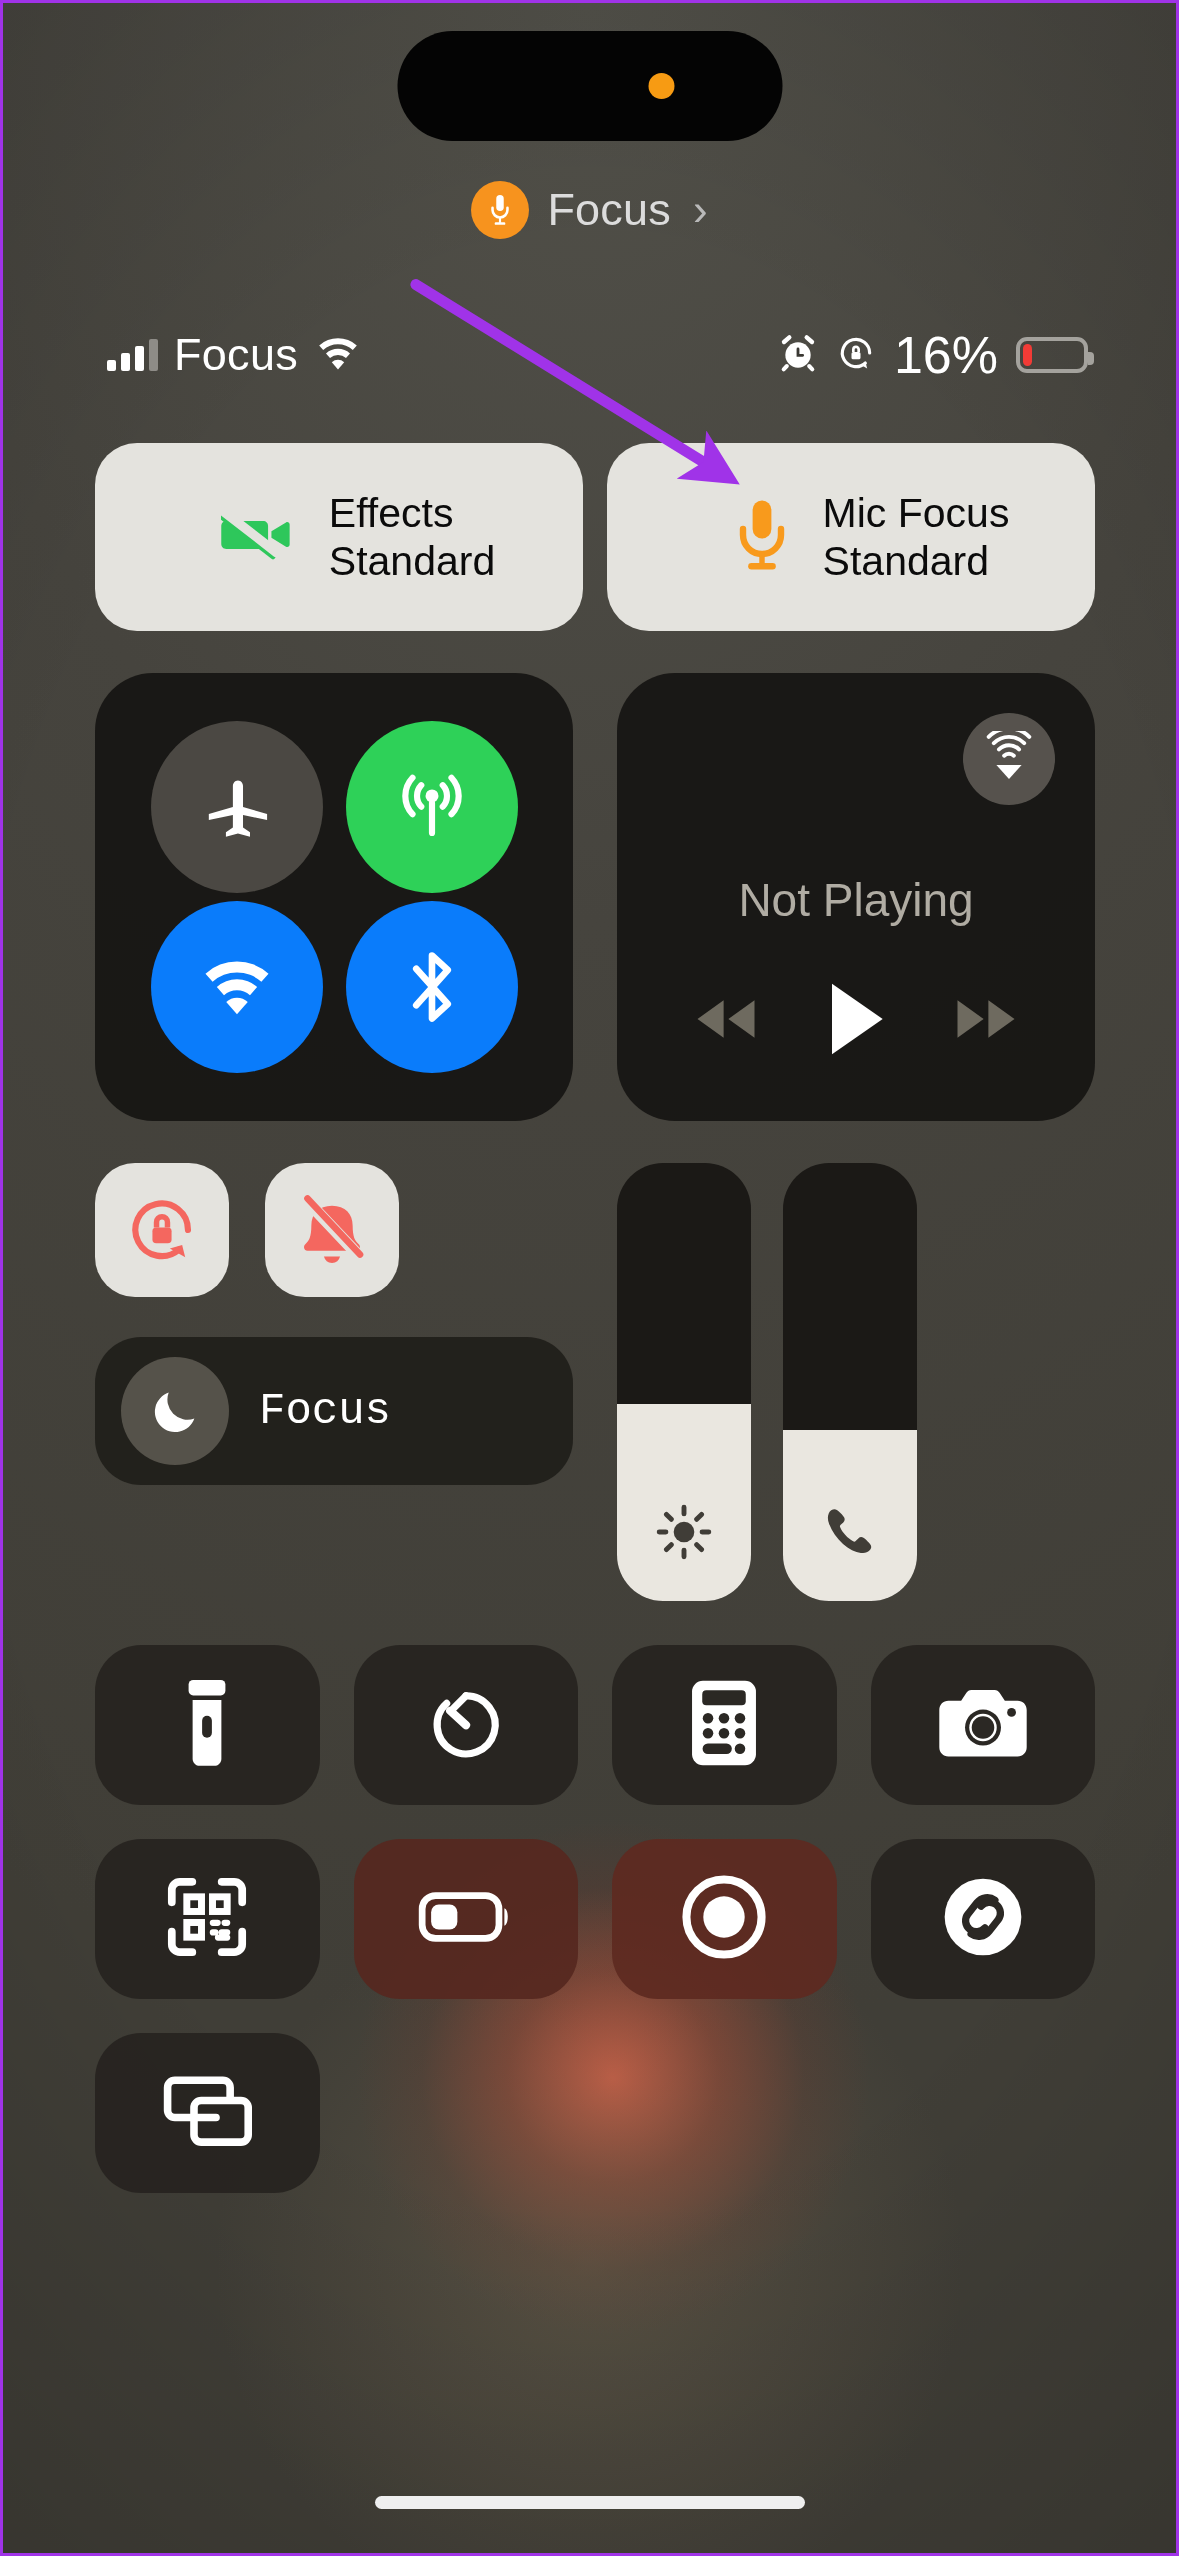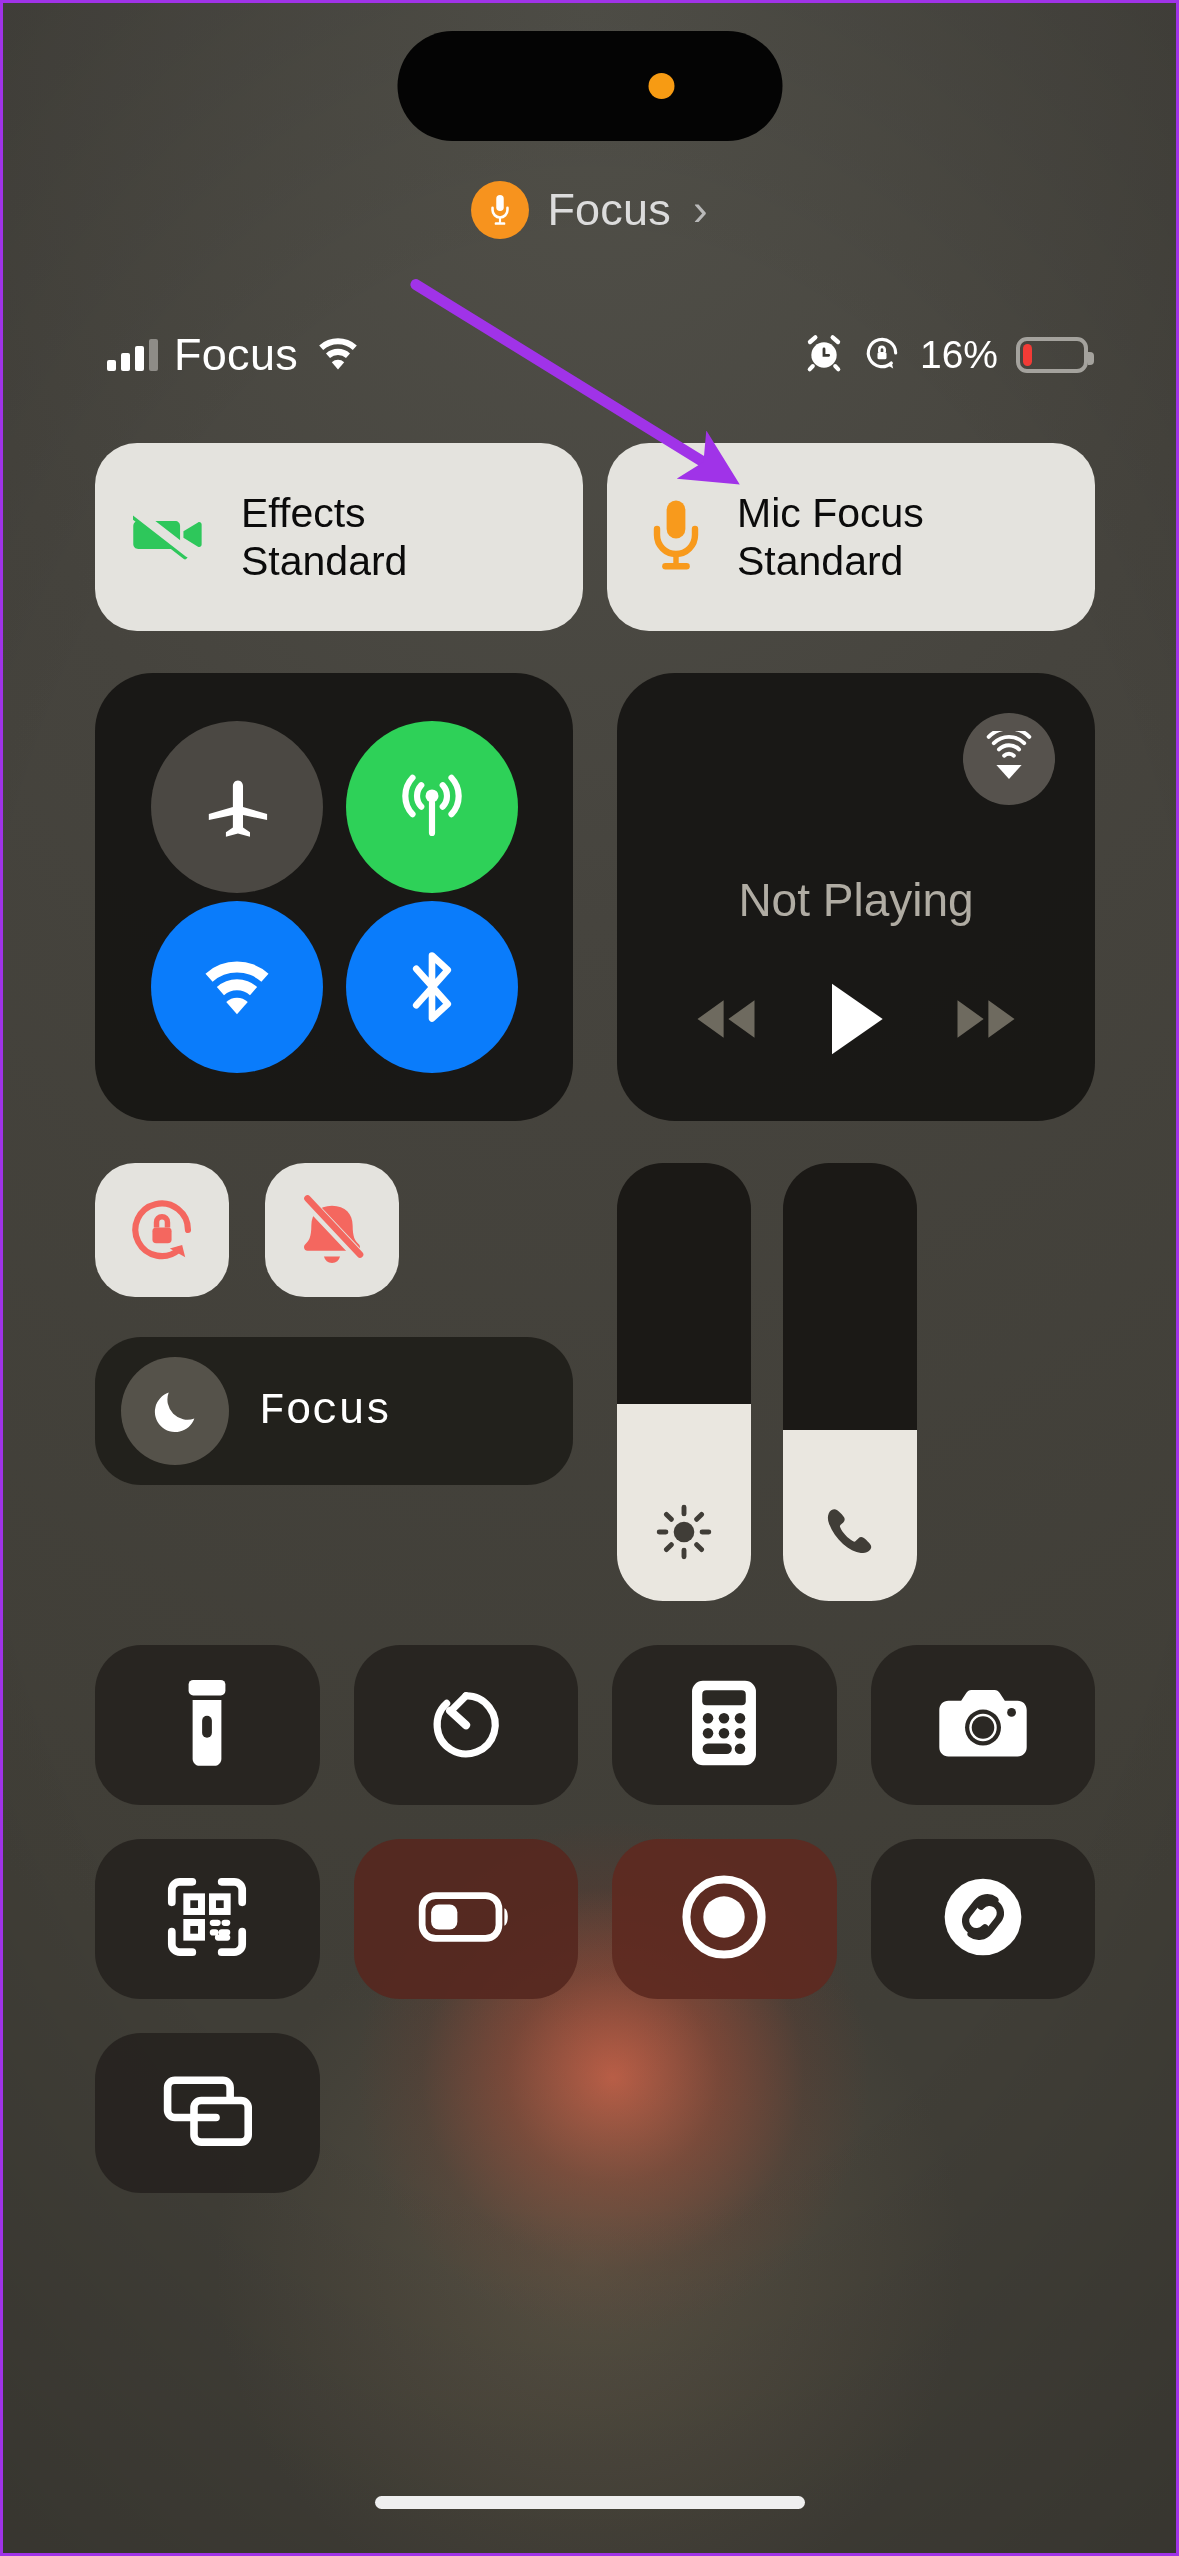--- a/index.html
+++ b/index.html
@@ -65,39 +65,39 @@
   }
   #status .left{ position:absolute; left:104px; display:flex; align-items:center; gap:16px; }
   #status .right{ position:absolute; right:88px; display:flex; align-items:center; gap:18px; }
   .bars{ display:flex; align-items:flex-end; gap:5px; height:32px; }
   .bars i{ display:block; width:9px; background:#fff; border-radius:2px; }
   .bars i:nth-child(1){ height:11px; }
   .bars i:nth-child(2){ height:18px; }
   .bars i:nth-child(3){ height:25px; }
   .bars i:nth-child(4){ height:32px; background:#8e8c87; }
   .carrier{ font-size:45px; font-weight:400; letter-spacing:.3px; }
-  .pct{ font-size:39px; font-weight:400; }
+  .pct{ font-size:52px; font-weight:400; }
   .batt{
     width:72px; height:36px; border:4px solid #a4a29d; border-radius:11px;
     position:relative; display:flex; align-items:center; padding:3px;
   }
   .batt::after{
     content:""; position:absolute; right:-10px; top:11px;
     width:6px; height:13px; background:#a4a29d; border-radius:0 4px 4px 0;
   }
   .batt b{ display:block; height:100%; background:#f23b36; border-radius:5px; }
 
   
   #cc{ position:absolute; top:440px; left:92px; width:1000px; }
 
   
   .lightrow{ display:flex; gap:24px; }
   .lcard{
     flex:1; height:188px; border-radius:42px; background:#e4e3de;
-    display:flex; align-items:center; padding-left:38px; gap:30px;
+    display:flex; align-items:center; padding-left:38px; gap:30px;justify-content:center;
   }
   .lcard .txt{ display:flex; flex-direction:column; line-height:1.18; }
   .lcard .txt span{ font-size:41px; color:#0b0b0b; }
 
   
   .modrow{ display:flex; gap:44px; margin-top:42px; }
   .module{
     width:478px; height:448px; border-radius:58px;
     background:rgba(22,21,18,.92);
     position:relative;

